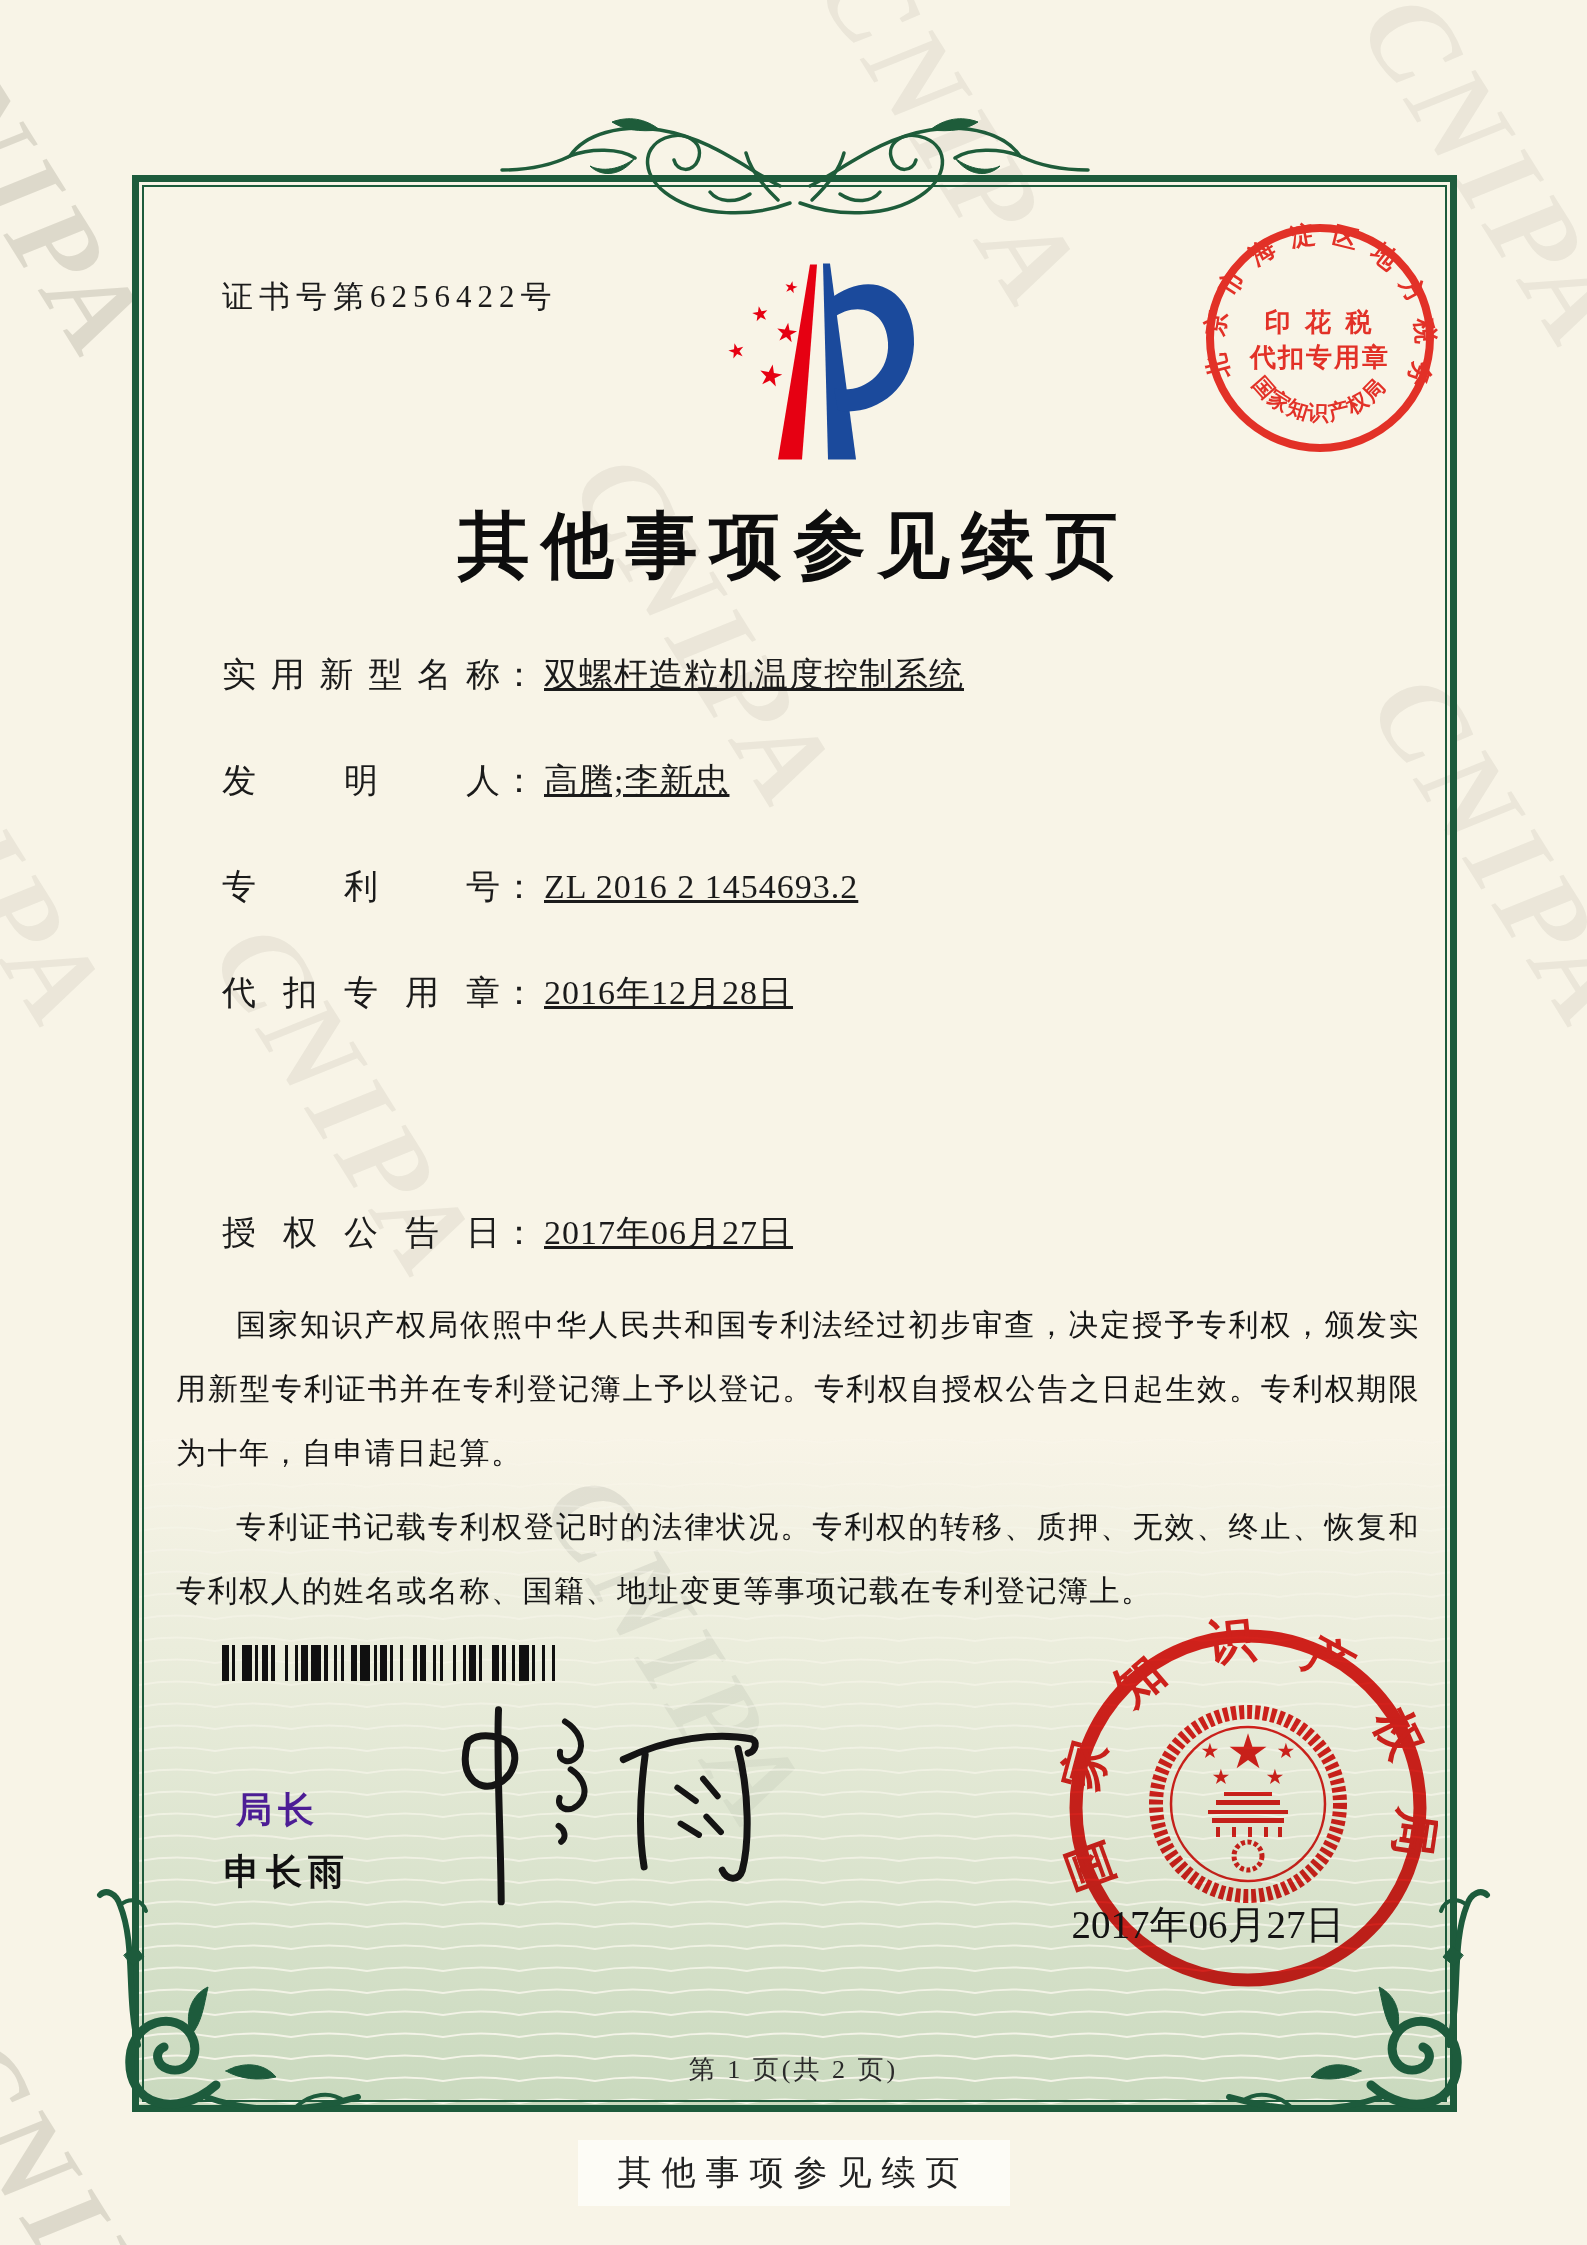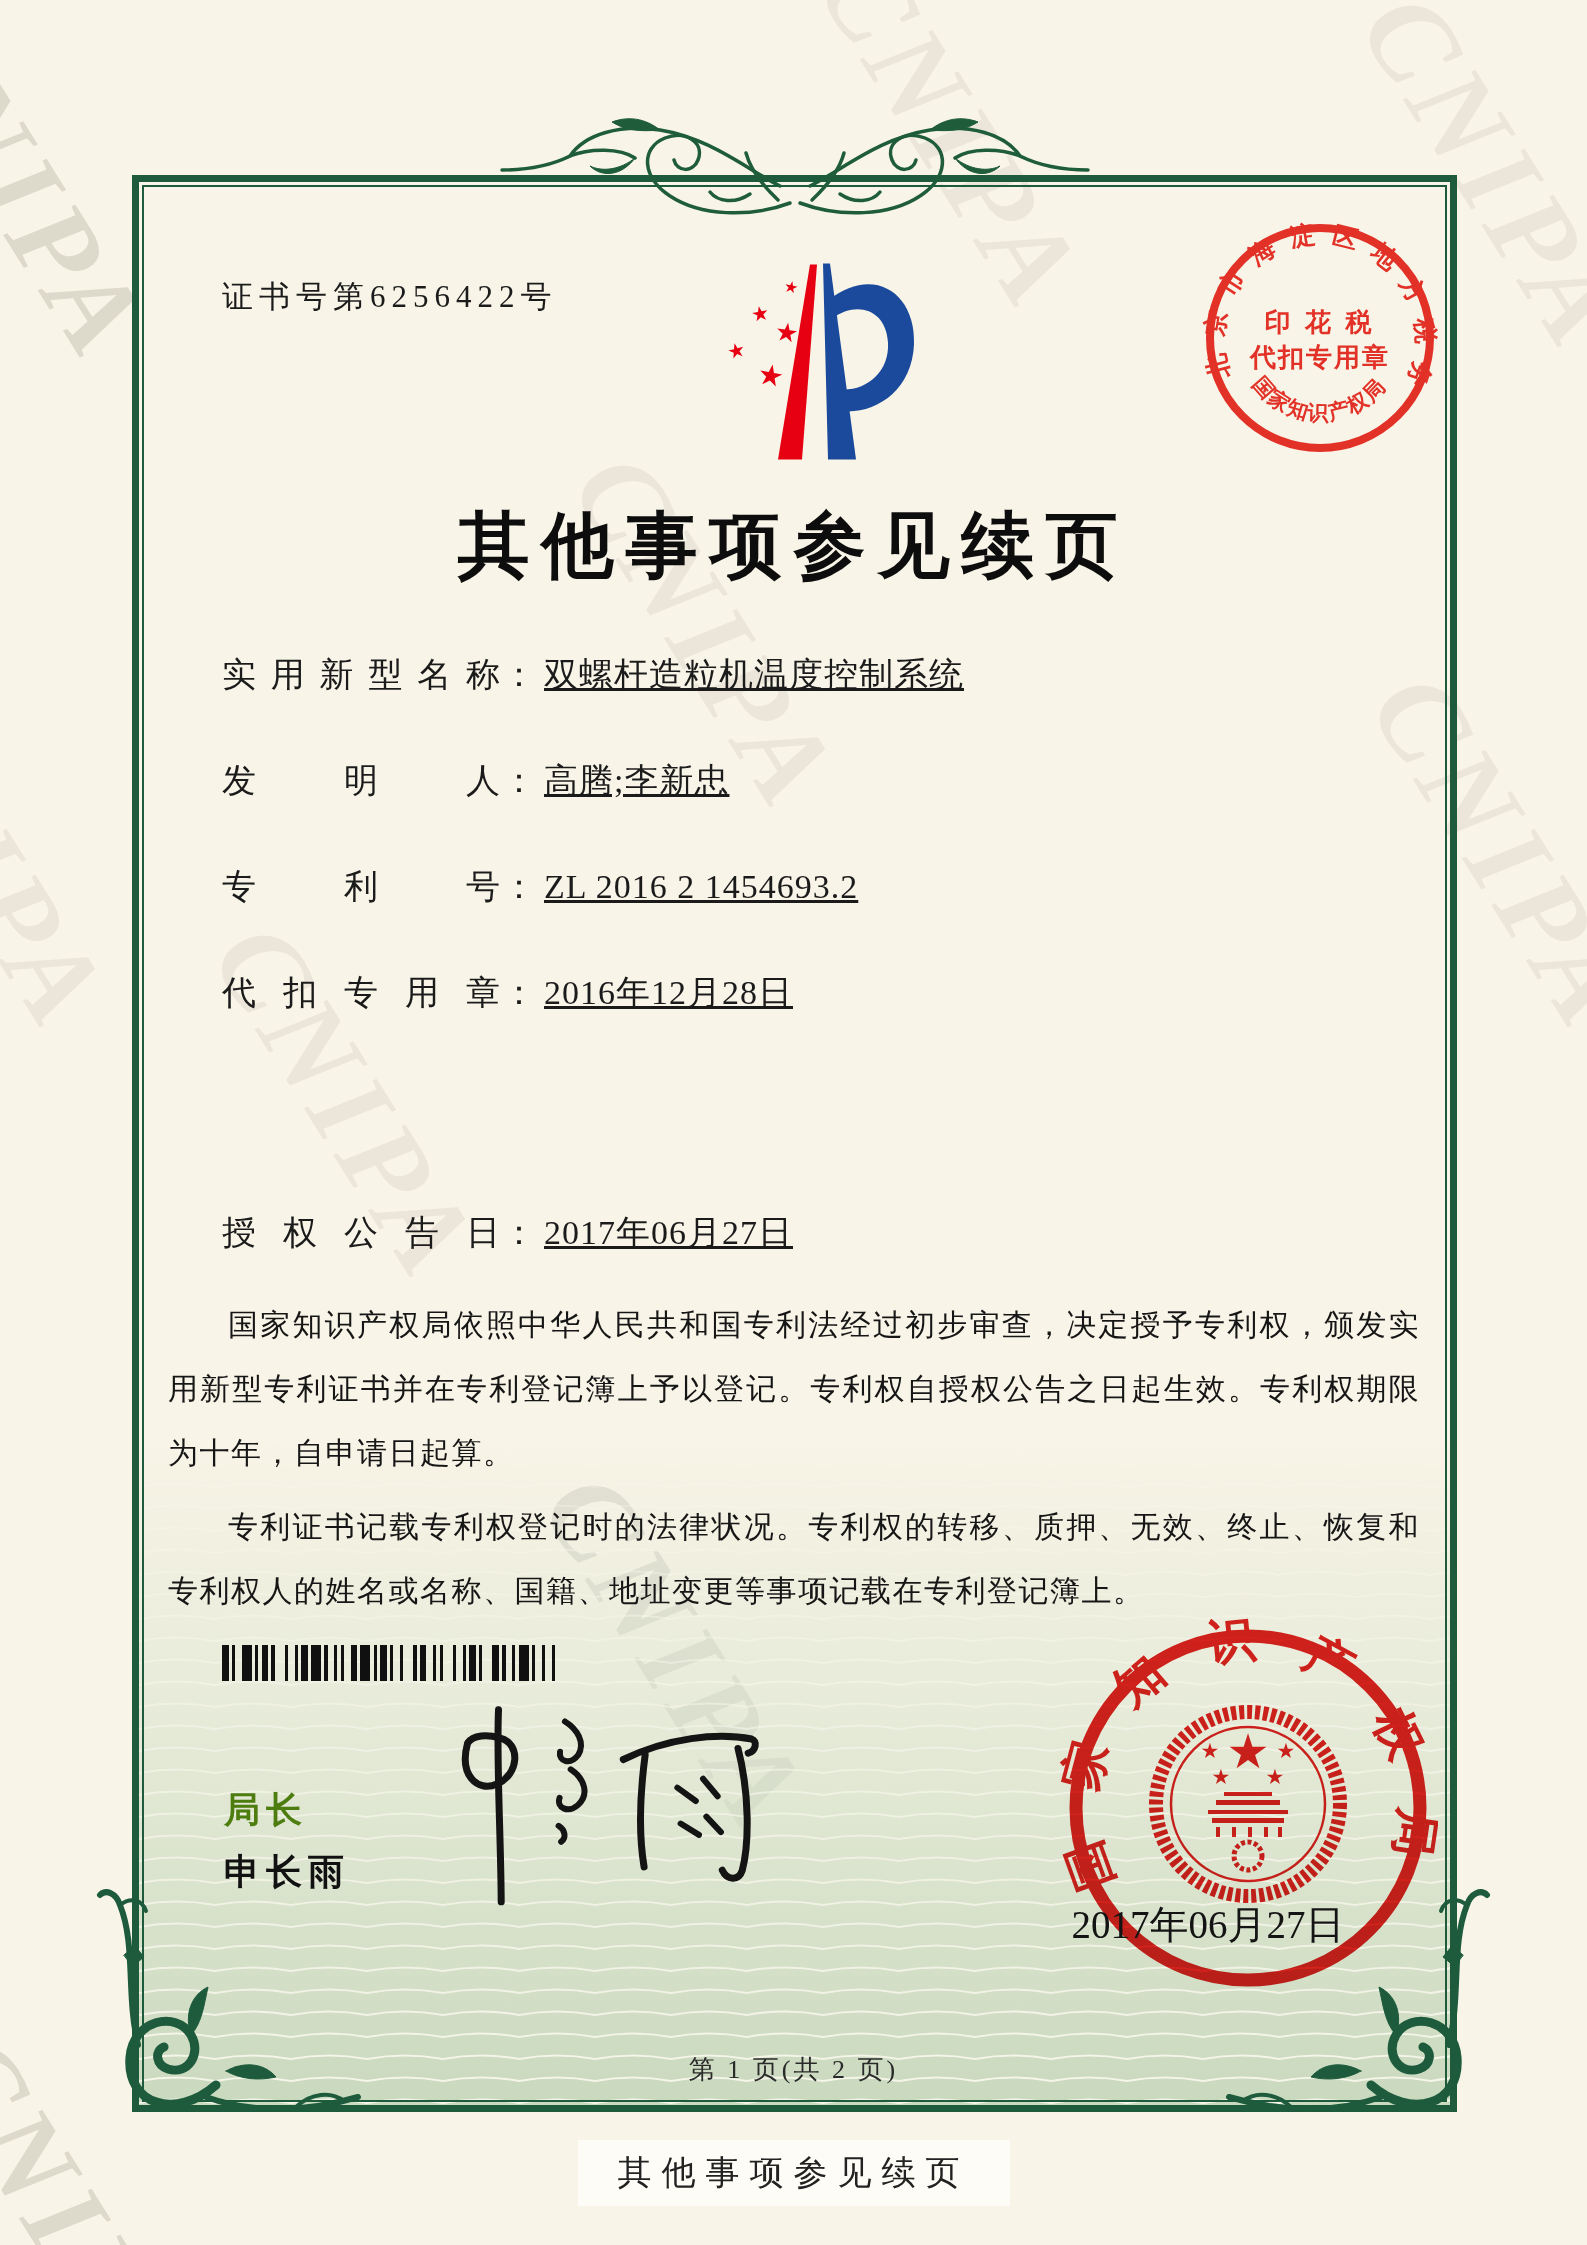--- a/index.html
+++ b/index.html
@@ -34,26 +34,26 @@
   .title{
     position:absolute;left:0;right:0;top:498px;text-align:center;z-index:4;
     font-size:72px;font-weight:700;letter-spacing:12px;color:#0d0d0d;
   }
   .field-row{position:absolute;left:222px;font-size:34px;z-index:4;white-space:nowrap;}
   .flabel{display:inline-block;width:278px;text-align:justify;text-align-last:justify;vertical-align:bottom;}
   .fcolon{display:inline-block;margin:0 8px 0 2px;}
   .fvalue{letter-spacing:1px;text-decoration:underline;}
   .paras{position:absolute;left:168px;top:1293px;width:1252px;z-index:4;}
   .paras p{
-    margin:0 0 10px 0;font-size:30px;line-height:64px;text-indent:2em;
+    margin:0 0 10px 8px;font-size:30px;line-height:64px;text-indent:2em;
     letter-spacing:1.5px;text-align:justify;color:#161616;
   }
   #barcode{position:absolute;left:222px;top:1645px;height:36px;z-index:4;font-size:0;white-space:nowrap;}
-  .signer-title{position:absolute;left:224px;top:1786px;z-index:4;
-    font-family:"Liberation Sans","DejaVu Sans",sans-serif;font-weight:600;font-size:36px;letter-spacing:6px;color:#4d7c0f;}
+  .signer-title{position:absolute;left:236px;top:1786px;z-index:4;
+    font-family:"Liberation Sans","DejaVu Sans",sans-serif;font-weight:600;font-size:36px;letter-spacing:6px;color:#4c1d95;}
   .signer-name{position:absolute;left:224px;top:1848px;z-index:4;
     font-family:"Liberation Sans","DejaVu Sans",sans-serif;font-weight:600;font-size:36px;letter-spacing:6px;color:#111;}
   .sig-svg{position:absolute;left:440px;top:1698px;z-index:5;transform:rotate(-2deg);}
   .seal{z-index:5;mix-blend-mode:multiply;}
   .seal-date{
     position:absolute;left:1063px;top:1898px;width:290px;text-align:center;z-index:6;
     font-size:39px;color:#141414;white-space:nowrap;
   }
   .page-info{position:absolute;left:0;right:0;top:2052px;text-align:center;font-size:26px;color:#2a2a2a;z-index:5;letter-spacing:3px;}
   .continuation{position:absolute;left:0;right:0;top:2140px;text-align:center;z-index:4;}

